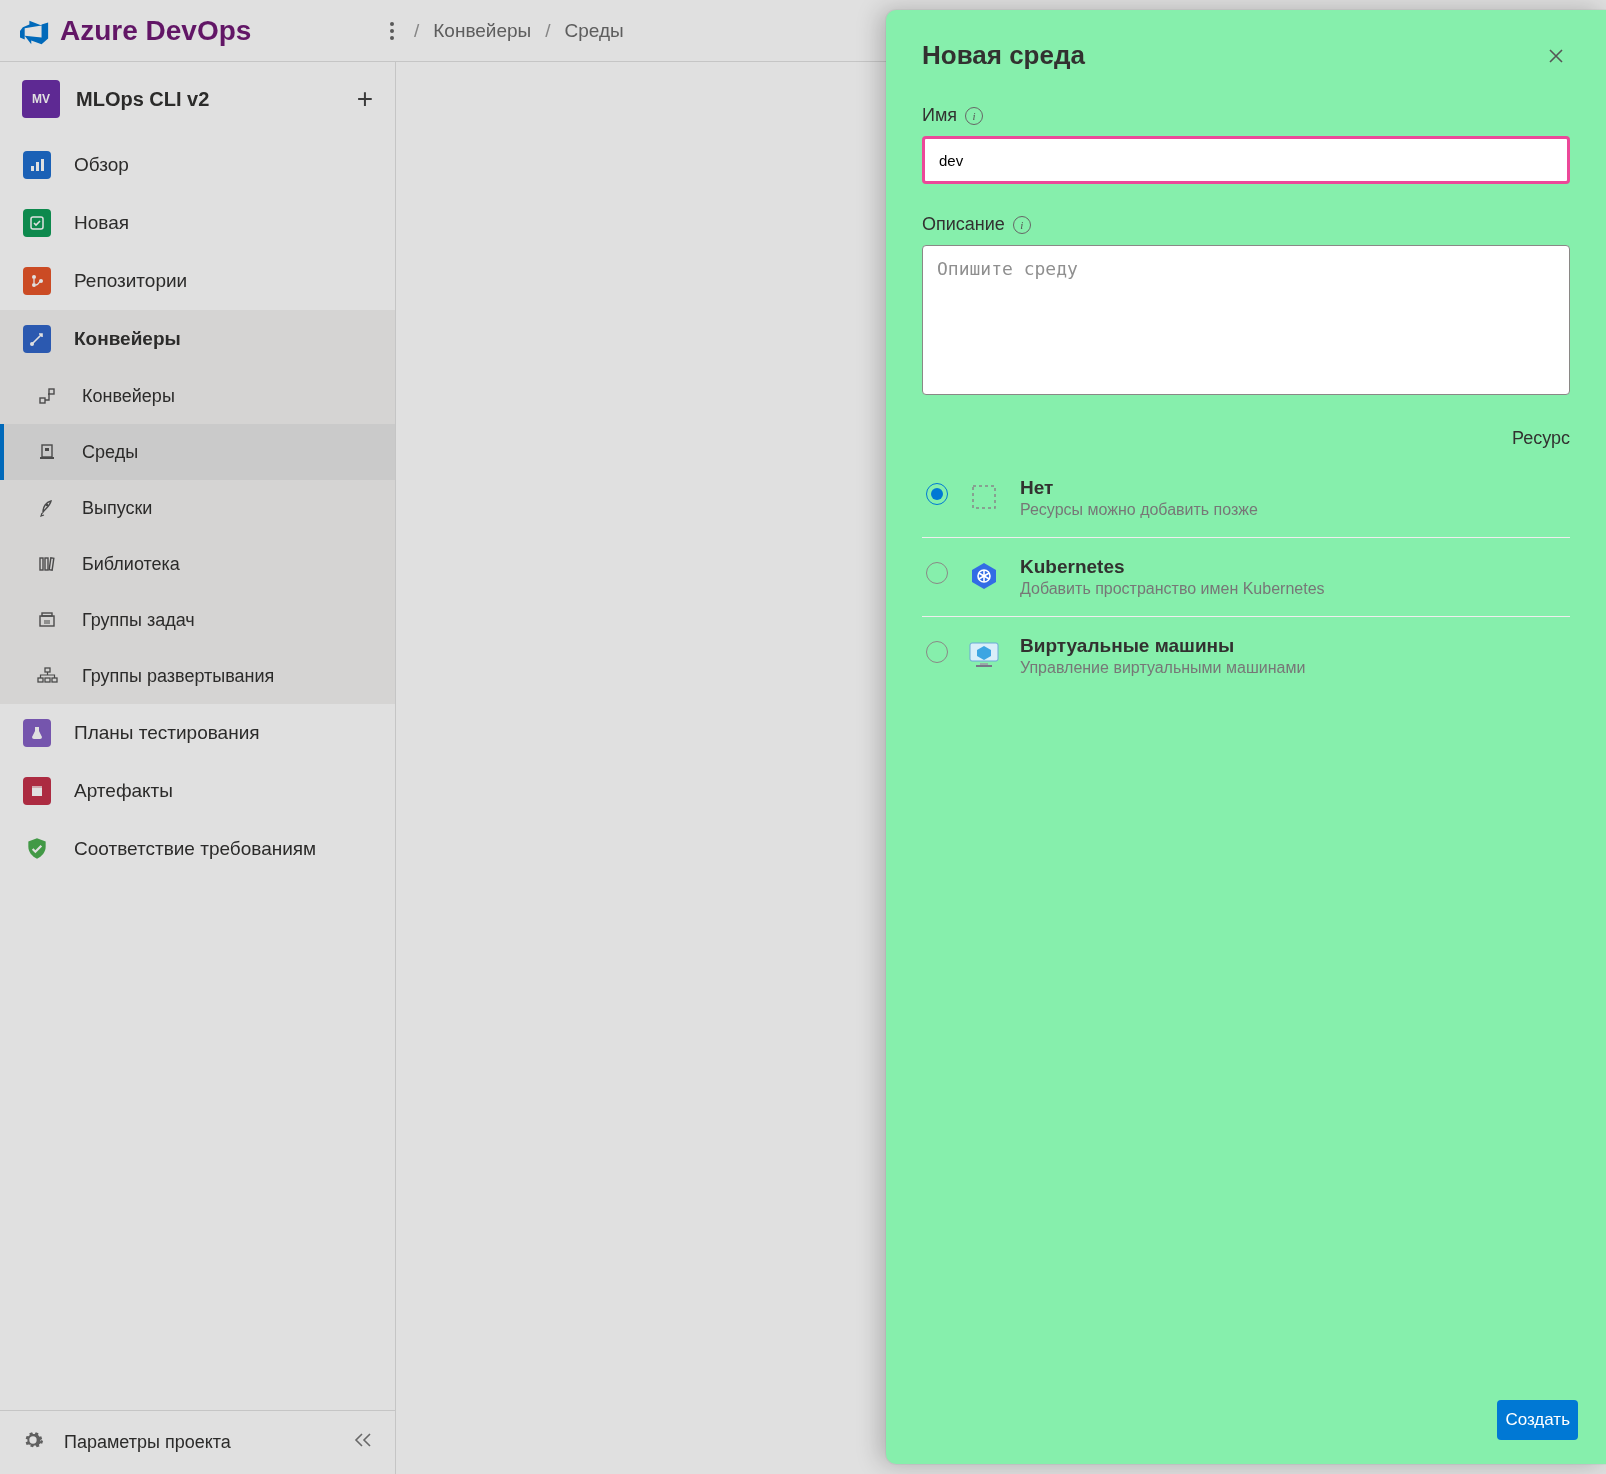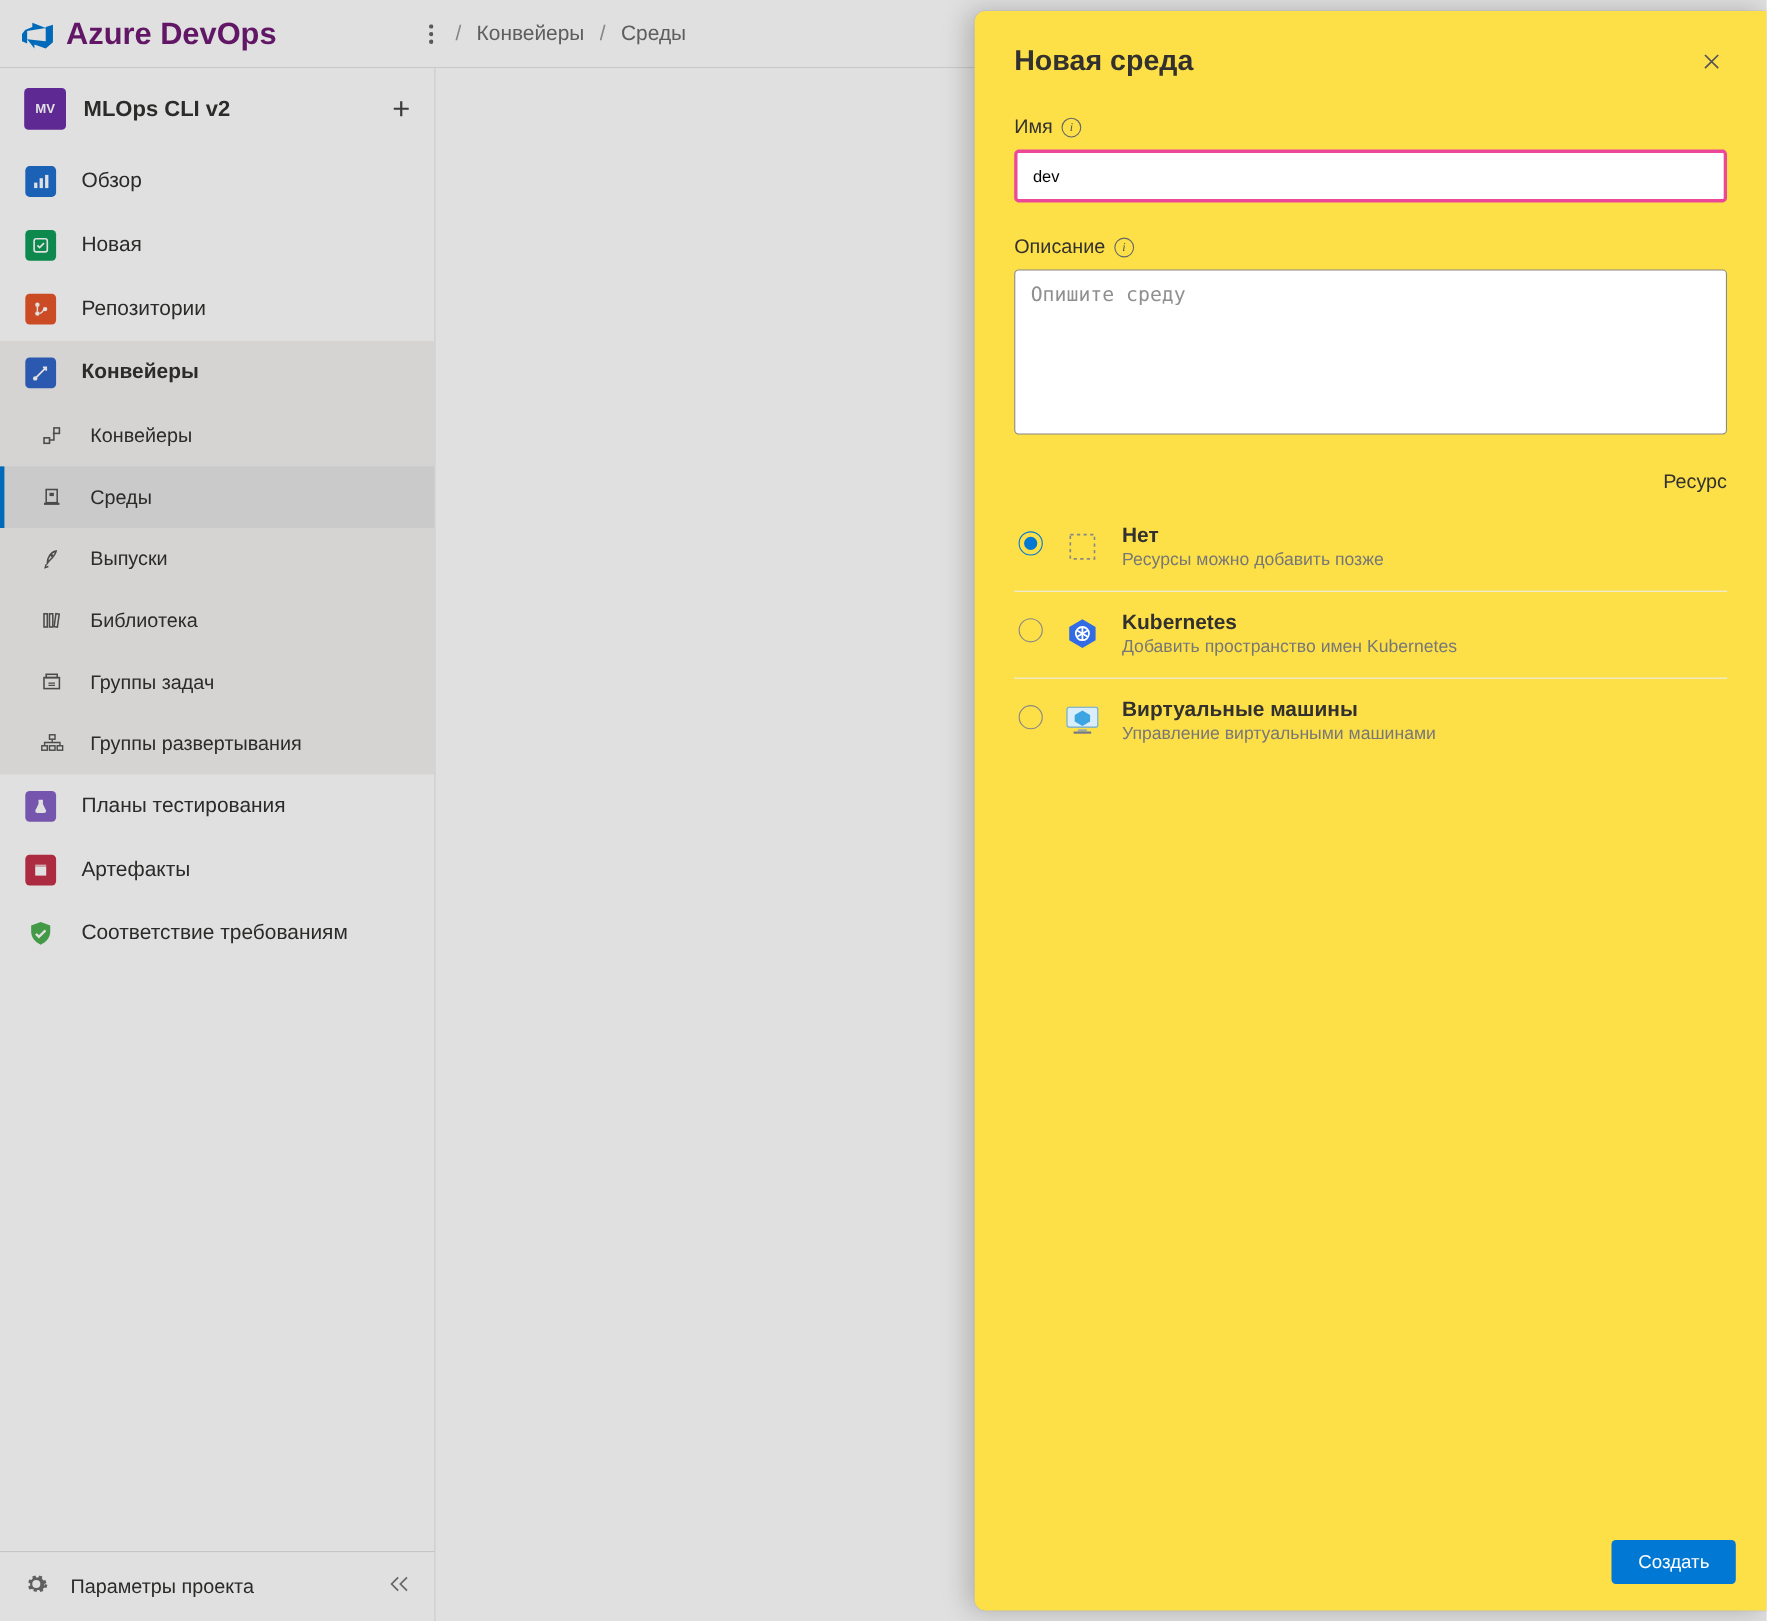--- a/index.html
+++ b/index.html
@@ -44,21 +44,21 @@
   .sidebar-footer { border-top:1px solid #e1e1e1; display:flex; align-items:center; height:64px; padding:0 22px; gap:20px; font-size:18px; cursor:pointer;}
   .sidebar-footer .collapse-arrows { margin-left:auto; font-size:18px; color:#666;}
 
   
   .content { flex:1; position:relative; display:flex; flex-direction:column; align-items:center; justify-content:center; background:#fff;}
   .content-illus { width:50px; height:50px; background:linear-gradient(#7cc5e8,#c8e8f5); margin-bottom:20px; border-radius:3px;}
   .content-title { font-size:30px; font-weight:700; margin-bottom:14px; letter-spacing:-.3px;}
   .content-sub { font-size:18px; color:#555;}
 
   
-  .panel { position:absolute; top:10px; right:0; bottom:10px; width:720px; background:#fde047; z-index:20; box-shadow: -6px 0 24px rgba(0,0,0,.22), 0 0 0 1px rgba(0,0,0,.04); border-radius:10px 0 0 10px; display:flex; flex-direction:column;}
+  .panel { position:absolute; top:10px; right:0; bottom:10px; width:720px; background:#86efac; z-index:20; box-shadow: -6px 0 24px rgba(0,0,0,.22), 0 0 0 1px rgba(0,0,0,.04); border-radius:10px 0 0 10px; display:flex; flex-direction:column;}
   .panel-header { display:flex; align-items:center; padding: 30px 36px 6px;}
   .panel-title { font-size:26px; font-weight:600; flex:1;}
   .close-btn { width:28px; height:28px; cursor:pointer; color:#555; display:flex; align-items:center; justify-content:center;}
   .panel-body { padding: 28px 36px; flex:1; overflow:auto;}
   .field { margin-bottom: 30px;}
   .field-label-row { display:flex; align-items:center; gap:8px; margin-bottom:10px; font-size:18px;}
   .info-icon { width:18px; height:18px; border:1px solid #666; border-radius:50%; display:inline-flex; align-items:center; justify-content:center; font-size:11px; color:#555; font-style:italic; font-family:serif;}
   .text-input { width:100%; height:48px; border:3px solid #ec4899; border-radius:4px; padding: 0 14px; font-size:15px; outline:none;}
   .textarea { width:100%; height:150px; border:1px solid #8a8886; border-radius:4px; padding:12px 14px; font-size:18px; resize:none; outline:none;}
   .textarea::placeholder{ color:#8f8f8f;}
@@ -68,21 +68,21 @@
   .radio-row:last-child{ border-bottom:none;}
   .radio { width:22px; height:22px; border-radius:50%; border:1.5px solid #8a8886; margin-top:6px; position:relative; flex-shrink:0;}
   .radio.checked { border-color:#0078d4;}
   .radio.checked::after { content:""; position:absolute; inset:4px; border-radius:50%; background:#0078d4;}
   .radio-icon { width:36px; height:36px; flex-shrink:0; display:flex; align-items:center; justify-content:center; margin-top:2px;}
   .radio-texts { display:flex; flex-direction:column;}
   .radio-title { font-size:19px; font-weight:600;}
   .radio-desc { font-size:16px; color:#777; margin-top:2px;}
 
   .panel-footer { padding: 16px 28px 24px; display:flex; justify-content:flex-end;}
-  .primary-btn { background:#0078d4; color:#fff; border:none; border-radius:4px; padding:10px 24px; font-size:17px; cursor:pointer;}
+  .primary-btn { background:#0078d4; color:#fff; border:none; border-radius:4px; padding:10px 8px; font-size:17px; cursor:pointer;}
 
   
   .tile { width:28px; height:28px; border-radius:4px; display:flex; align-items:center; justify-content:center;}
   .tile svg { display:block;}
 </style>
 </head>
 <body>
 
 <div class="header">
   <div class="logo-block">

